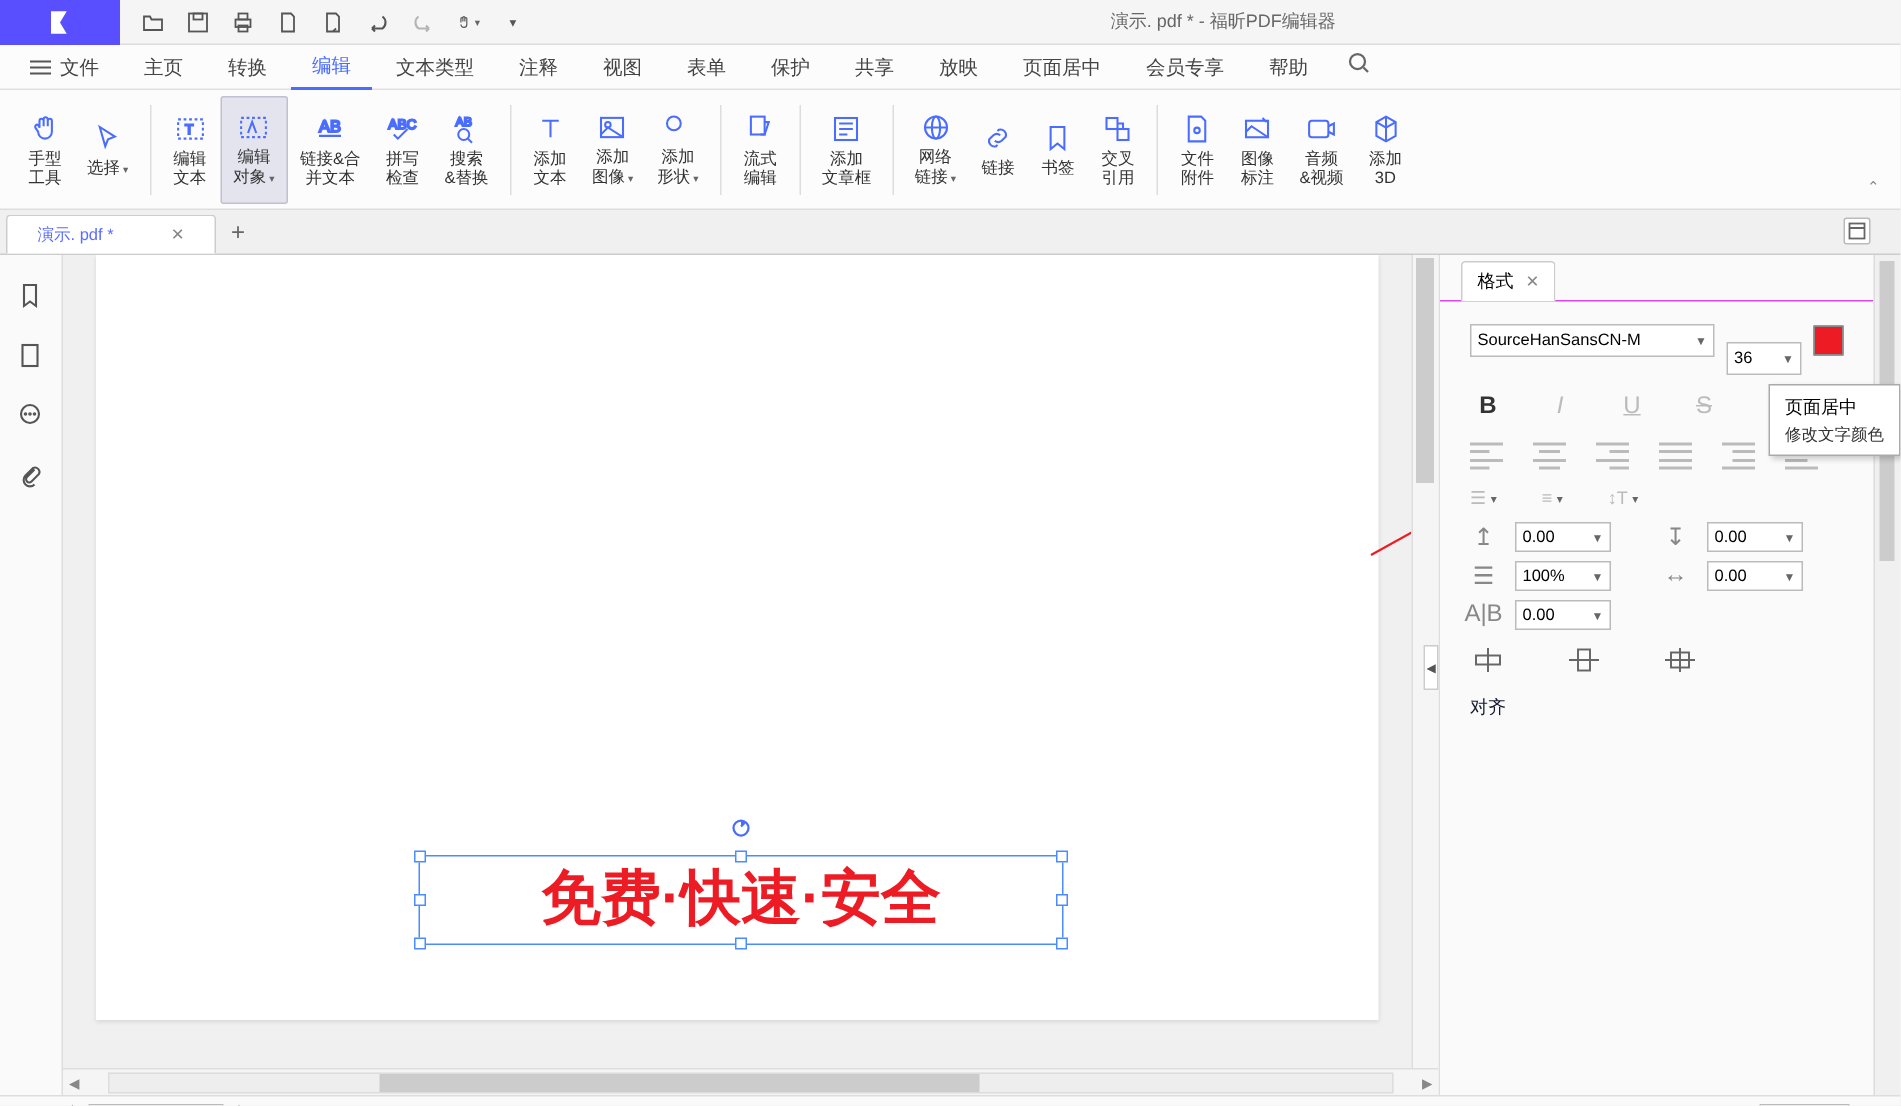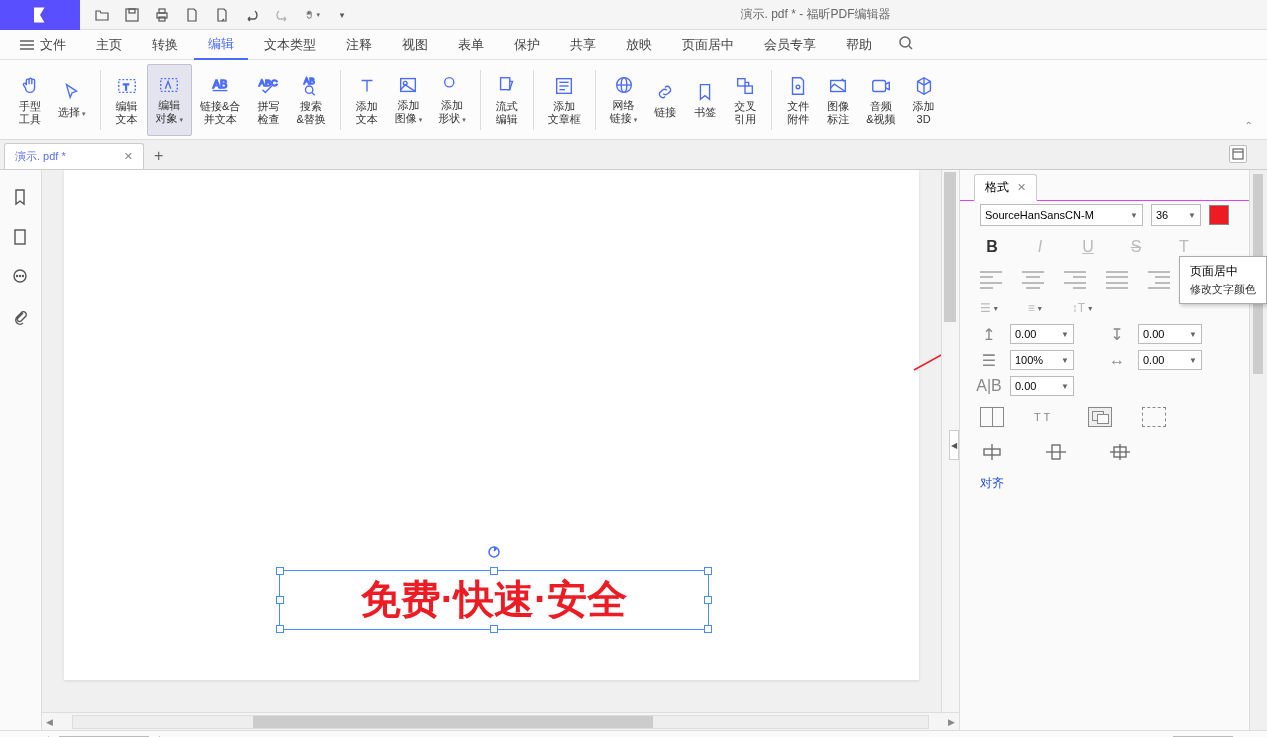--- a/index.html
+++ b/index.html
@@ -28,21 +28,21 @@
 .ribbon-group { display: flex; flex-direction: column; align-items: center; justify-content: center; padding: 2px 8px; height: 72px; position: relative;}
 .ribbon-group.active { background: #e4e4ef; border: 1px solid #c0c0d0; border-radius: 2px; }
 .ribbon-icon { width: 24px; height: 24px; margin-bottom: 2px; display:flex; align-items:center; justify-content:center; color:#4a6cff;}
 .ribbon-label { font-size: 11px; color: #333; text-align: center; line-height: 13px; white-space: pre-line;}
 .ribbon-sep { width: 1px; height: 60px; background: #ddd; margin: 0 6px; }
 .ribbon-drop { font-size: 7px; color:#666; margin-left:2px;}
 .ribbon-collapse { margin-left:auto; align-self:flex-end; padding:4px; color:#888; font-size:10px;}
 
 
 .tab-bar { height: 30px; background: #f0f0f0; display: flex; align-items: flex-end; border-bottom: 1px solid #ccc; padding-left: 4px; position:relative;}
-.doc-tab { height: 26px; background: #fff; border: 1px solid #ccc; border-bottom: none; padding: 0 10px; display: flex; align-items: center; gap: 10px; font-size: 11px; color: #5a6cff; border-radius: 3px 3px 0 0; min-width:140px; justify-content:space-between;}
+.doc-tab { height: 26px; background: #fff; border: 1px solid #ccc; border-bottom: none; padding: 0 20px; display: flex; align-items: center; gap: 10px; font-size: 11px; color: #5a6cff; border-radius: 3px 3px 0 0; min-width:140px; justify-content:space-between;}
 .doc-tab .close { color: #888; cursor: pointer; }
 .new-tab { padding: 0 10px; font-size: 16px; color: #666; cursor: pointer; height:26px; display:flex; align-items:center;}
 .tab-right-icon { position:absolute; right:20px; top:5px; width:18px; height:18px; display:flex; align-items:center; justify-content:center; color:#666; border:1px solid #bbb; background:#fff; border-radius:2px;}
 
 
 .main-area { display: flex; height: 560px; position:relative;}
 .left-sidebar { width: 42px; background: #fafafa; border-right: 1px solid #ddd; display: flex; flex-direction: column; align-items: center; gap: 20px; padding-top: 18px;}
 .sidebar-icon { width: 20px; height: 20px; color: #555; cursor:pointer;}
 .sidebar-toggle { position:absolute; left:42px; top:260px; width:10px; height:30px; background:#fff; border:1px solid #ccc; display:flex; align-items:center; justify-content:center; font-size:8px; color:#555;}
 
@@ -71,21 +71,21 @@
 
 .panel-tab-row { display:flex; border-bottom:1px solid #d946ef; padding:4px 14px 0;}
 .panel-tab { background:#fff; border:1px solid #ccc; border-bottom:1px solid #fff; padding:4px 10px; font-size:12px; display:flex; align-items:center; gap:8px; border-radius:3px 3px 0 0; margin-bottom:-1px;}
 .panel-tab .close { color:#888; font-size:11px;}
 
 .panel-section-title { font-size: 12px; color: #333; padding: 10px 20px 8px; display:flex; align-items:center;}
 .panel-section-title::before { content:"◢"; font-size:8px; color:#888; margin-right:8px; transform:scaleX(0.7);}
 .panel-row { display: flex; align-items: center; padding: 3px 20px; gap: 8px; }
 .font-select { flex:1; height: 22px; border: 1px solid #bbb; font-size: 11px; background:#fff; display:flex; align-items:center; padding:0 4px; justify-content:space-between; overflow:hidden;}
 .font-select span:first-child { overflow:hidden; text-overflow:ellipsis; white-space:nowrap;}
-.size-select { width: 50px; height: 22px; border: 1px solid #bbb; font-size: 11px; background:#fff; display:flex; align-items:center; padding:0 4px; justify-content:space-between;}
+.size-select { width: 50px; height: 22px; border: 1px solid #bbb; font-size: 11px; background:#fff; display:flex; align-items:center; padding:0 4px; justify-content:space-between;margin-top:24px;}
 .color-swatch { width: 20px; height: 20px; background: #ed1c24; border: 1px solid #888; cursor:pointer;}
 .drop-arrow { font-size:8px; color:#666;}
 
 .style-row { display:flex; padding: 6px 20px; gap: 24px;}
 .style-btn { width: 24px; height: 24px; display:flex; align-items:center; justify-content:center; font-size: 16px; color: #bbb; cursor:pointer;}
 .style-btn.bold { font-weight:bold; color:#333;}
 
 .align-row { display:flex; padding: 6px 20px; gap: 20px;}
 .align-btn { width: 22px; height: 18px; display:flex; flex-direction:column; justify-content:space-between; cursor:pointer;}
 .align-line { height:2px; background:#bbb;}
@@ -586,32 +586,20 @@
           </div>
       </div>
       <div class="spacing-row">
         <div class="spacing-icon">A|B</div>
         <div class="spacing-input">
             <span>0.00</span>
             <span class="drop-arrow">▼</span>
           </div>
       </div>
 
-      <div class="split-row">
-        <div class="split-btn">
-            <div style="flex:1;border-right:1px solid #888;"></div>
-            <div style="flex:1;"></div>
-          </div>
-        <div class="split-btn" style="border:none;font-size:11px;color:#888;align-items:center;">T T</div>
-        <div class="split-btn" style="background:#eee;position:relative;">
-            <div style="position:absolute;left:3px;top:3px;width:12px;height:10px;border:1px solid #888;"></div>
-            <div style="position:absolute;right:2px;bottom:2px;width:12px;height:10px;border:1px solid #888;background:#fafafa;"></div>
-          </div>
-        <div class="split-btn" style="border:1px dashed #888;"></div>
-      </div>
 
       <div class="arrange-row">
         <div class="arrange-btn">
             <svg width="20" height="16" stroke="#666" stroke-width="1.3" fill="none">
               <rect x="2" y="5" width="16" height="6"></rect>
               <line x1="10" y1="0" x2="10" y2="16"></line>
             </svg>
           </div>
         <div class="arrange-btn">
             <svg width="20" height="16" stroke="#666" stroke-width="1.3" fill="none">
@@ -620,21 +608,21 @@
             </svg>
           </div>
         <div class="arrange-btn">
             <svg width="20" height="16" stroke="#666" stroke-width="1.3" fill="none">
               <rect x="4" y="3" width="12" height="10"></rect>
               <line x1="10" y1="0" x2="10" y2="16"></line>
               <line x1="0" y1="8" x2="20" y2="8"></line>
             </svg>
           </div>
       </div>
-      <div style="padding:6px 20px 4px;font-size:12px;color:#1d4ed8;">对齐</div>
+      <div style="padding:6px 20px 4px;font-size:12px;color:#0f172a;">对齐</div>
     </div>
     <div class="right-scrollbar">
         <div class="right-scrollbar-thumb"></div>
       </div>
   </div>
 </div>
 
 <div class="tooltip-box">
   <div class="tooltip-title">页面居中</div>
   <div class="tooltip-desc">修改文字颜色</div>

